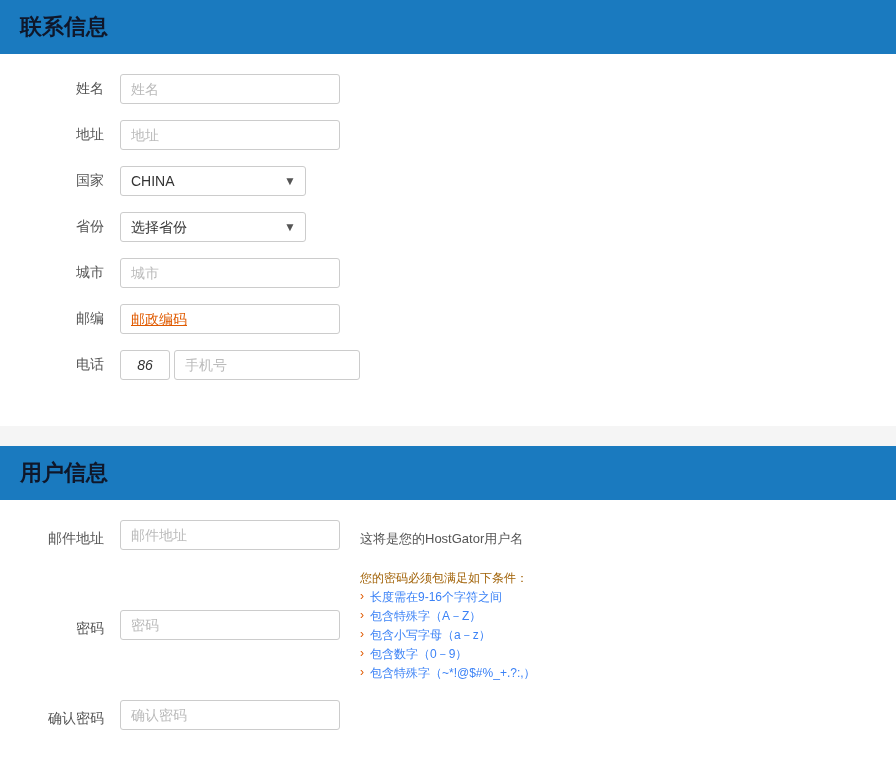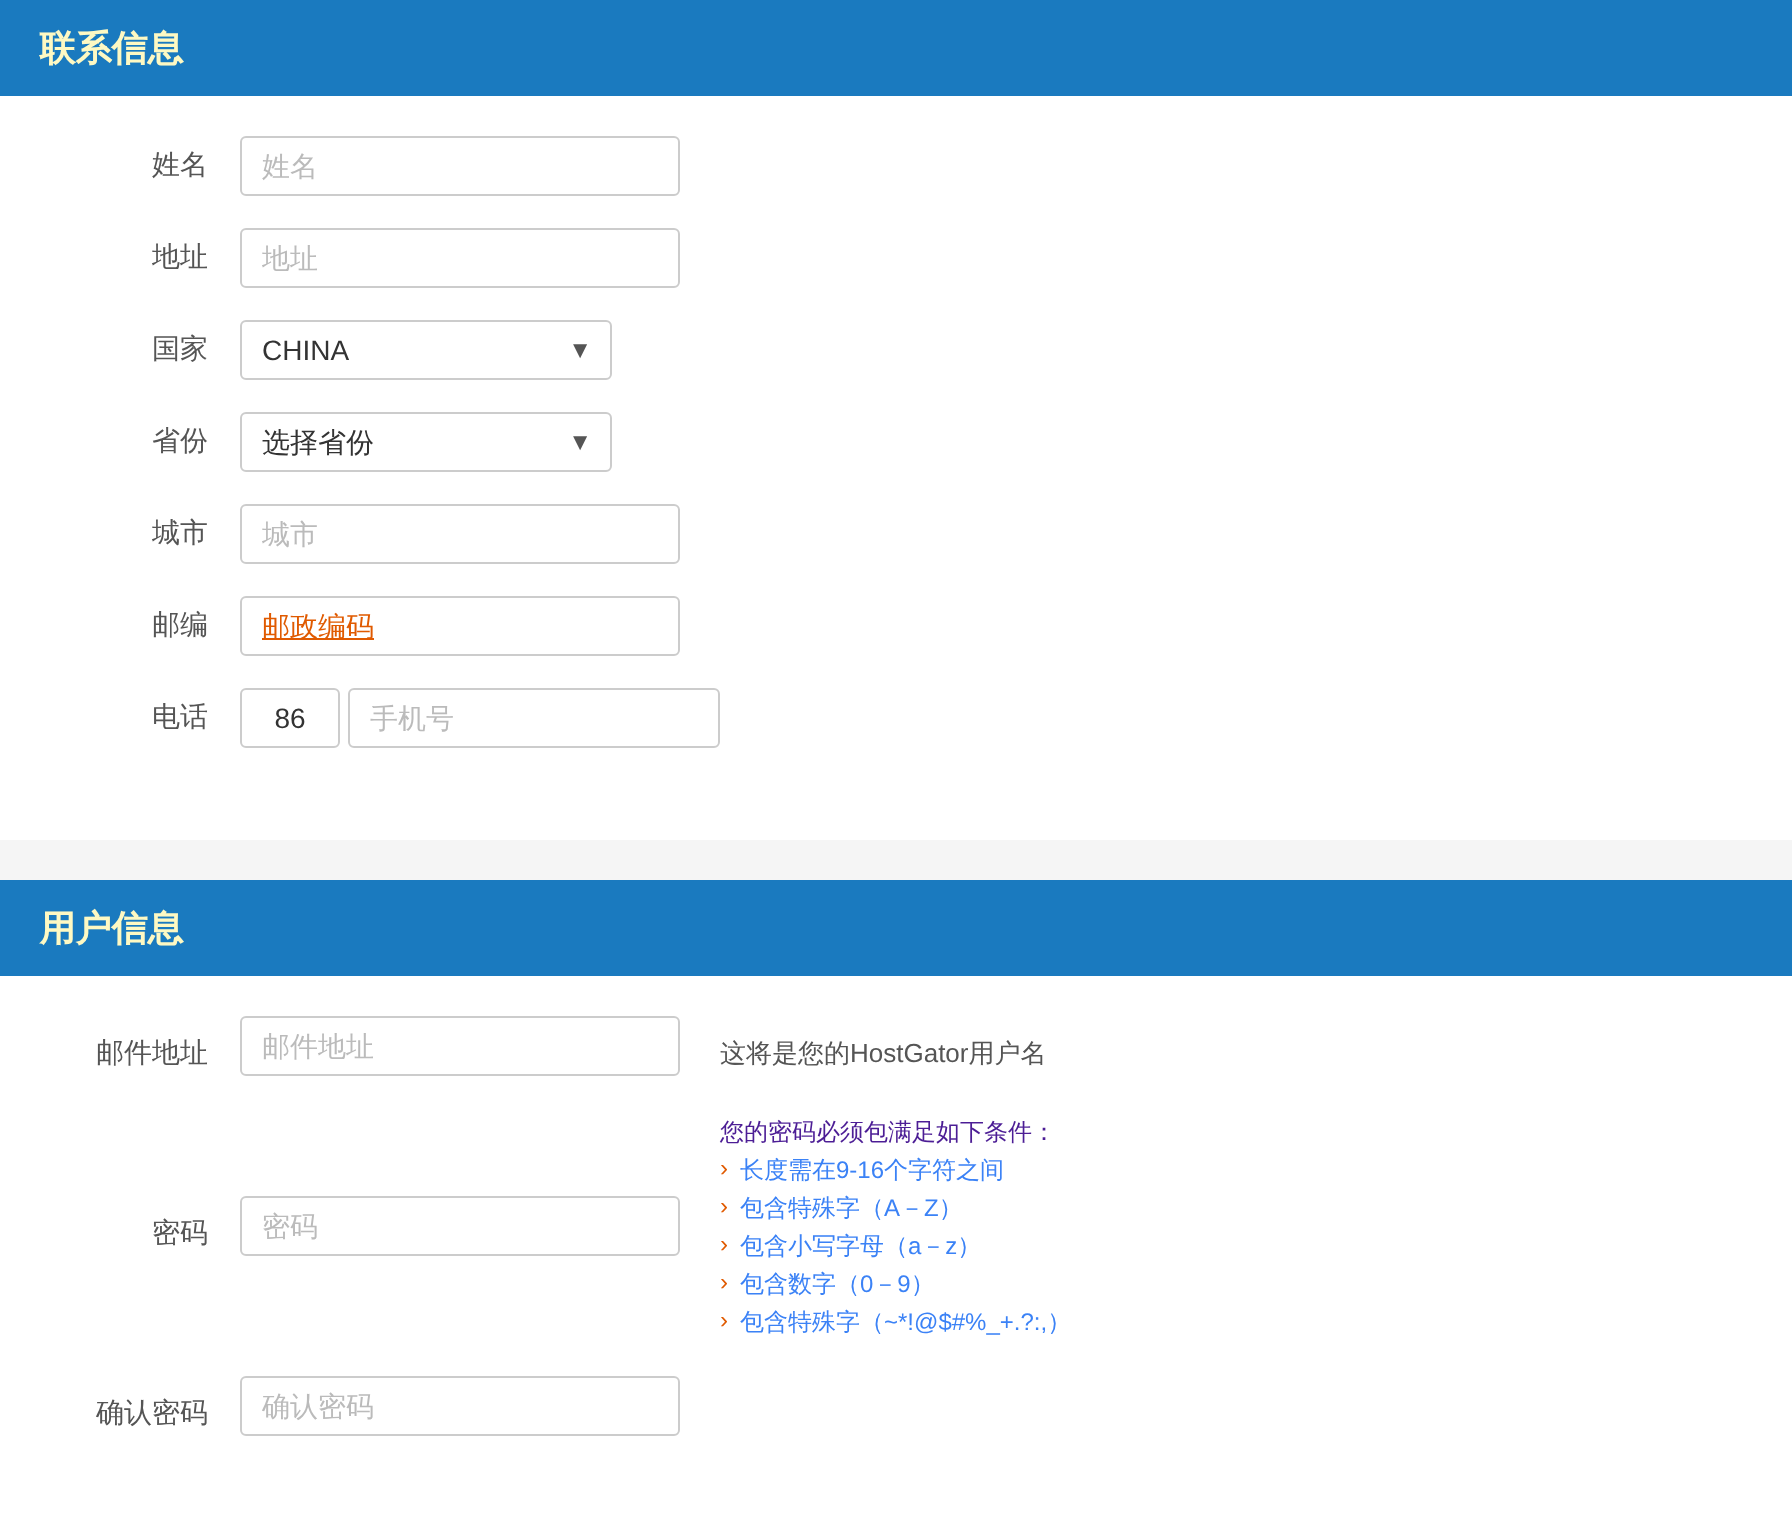--- a/index.html
+++ b/index.html
@@ -8,23 +8,23 @@
       font-size: 14px;
       background: #f5f5f5;
       color: #333;
     }
     .section {
       background: #fff;
       margin-bottom: 20px;
     }
     .section-header {
       background: #1a7abf;
-      color: #fef9c3;
+      color: #0f172a;
       padding: 12px 20px;
-      font-size: 18px;
+      font-size: 22px;
       font-weight: bold;
     }
     .section-body {
       padding: 20px 40px 30px 40px;
     }
     .form-row {
       display: flex;
       align-items: center;
       margin-bottom: 16px;
     }
@@ -132,21 +132,21 @@
       color: #555;
       font-size: 13px;
       padding-top: 7px;
     }
     .password-hints {
       margin-left: 20px;
       font-size: 12px;
       padding-top: 4px;
     }
     .password-hints p {
-      color: #4c1d95;
+      color: #a16207;
       margin-bottom: 2px;
     }
     .password-hints ul {
       list-style: none;
       padding: 0;
     }
     .password-hints ul li {
       color: #3b82f6;
       margin-bottom: 2px;
       padding-left: 10px;
@@ -221,21 +221,21 @@
     </div>
 
     <div class="form-row">
       <label class="form-label">邮编</label>
       <input class="form-control postal-placeholder" type="text" style="color: rgb(224, 90, 0); text-decoration: underline;" placeholder="邮政编码">
     </div>
 
     <div class="form-row">
       <label class="form-label">电话</label>
       <div class="phone-row">
-        <input class="form-control phone-code" type="text" value="86" style="width: 50px; color: rgb(51, 51, 51);">
+        <input class="form-control phone-code" type="text" value="86" style="width: 50px; color: rgb(51, 51, 51); font-style: italic;">
         <input class="phone-number" type="text" placeholder="手机号" style="">
       </div>
     </div>
 
   </div>
 </div>
 
 <div class="section">
   <div class="section-header">
     <span>用户信息</span>

